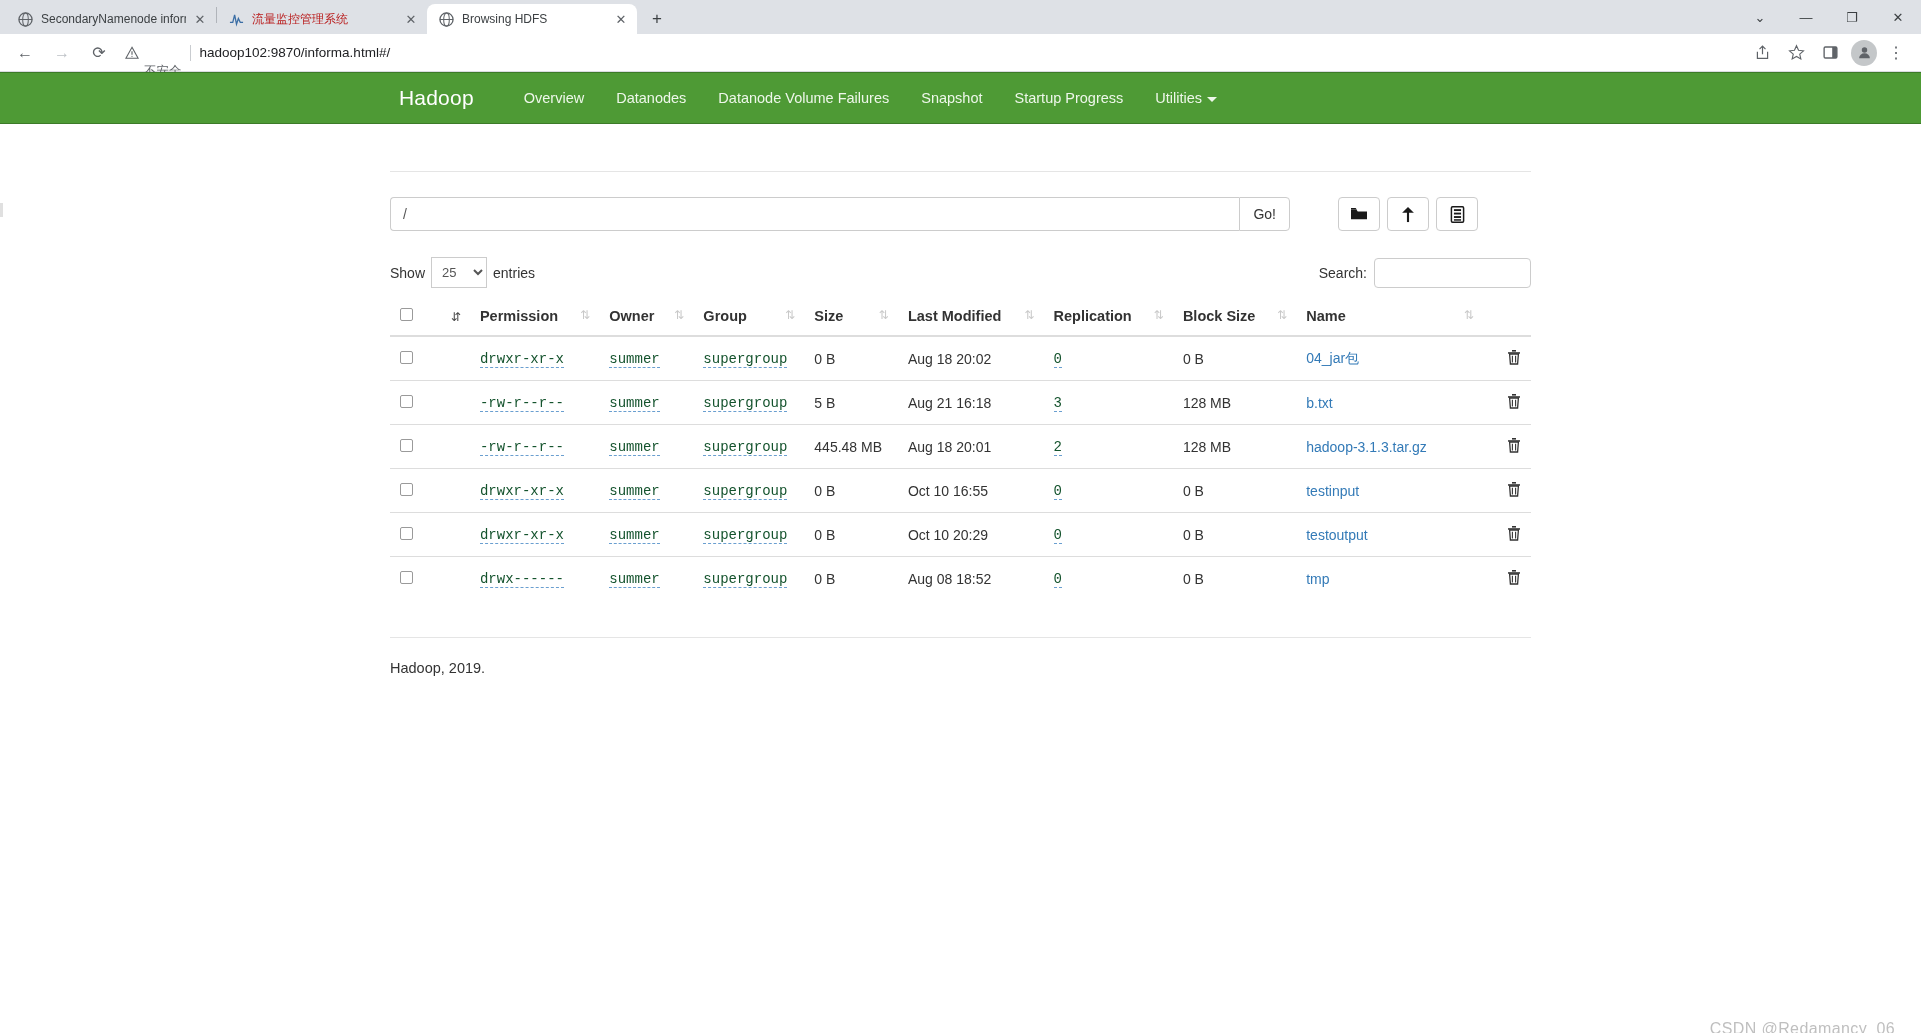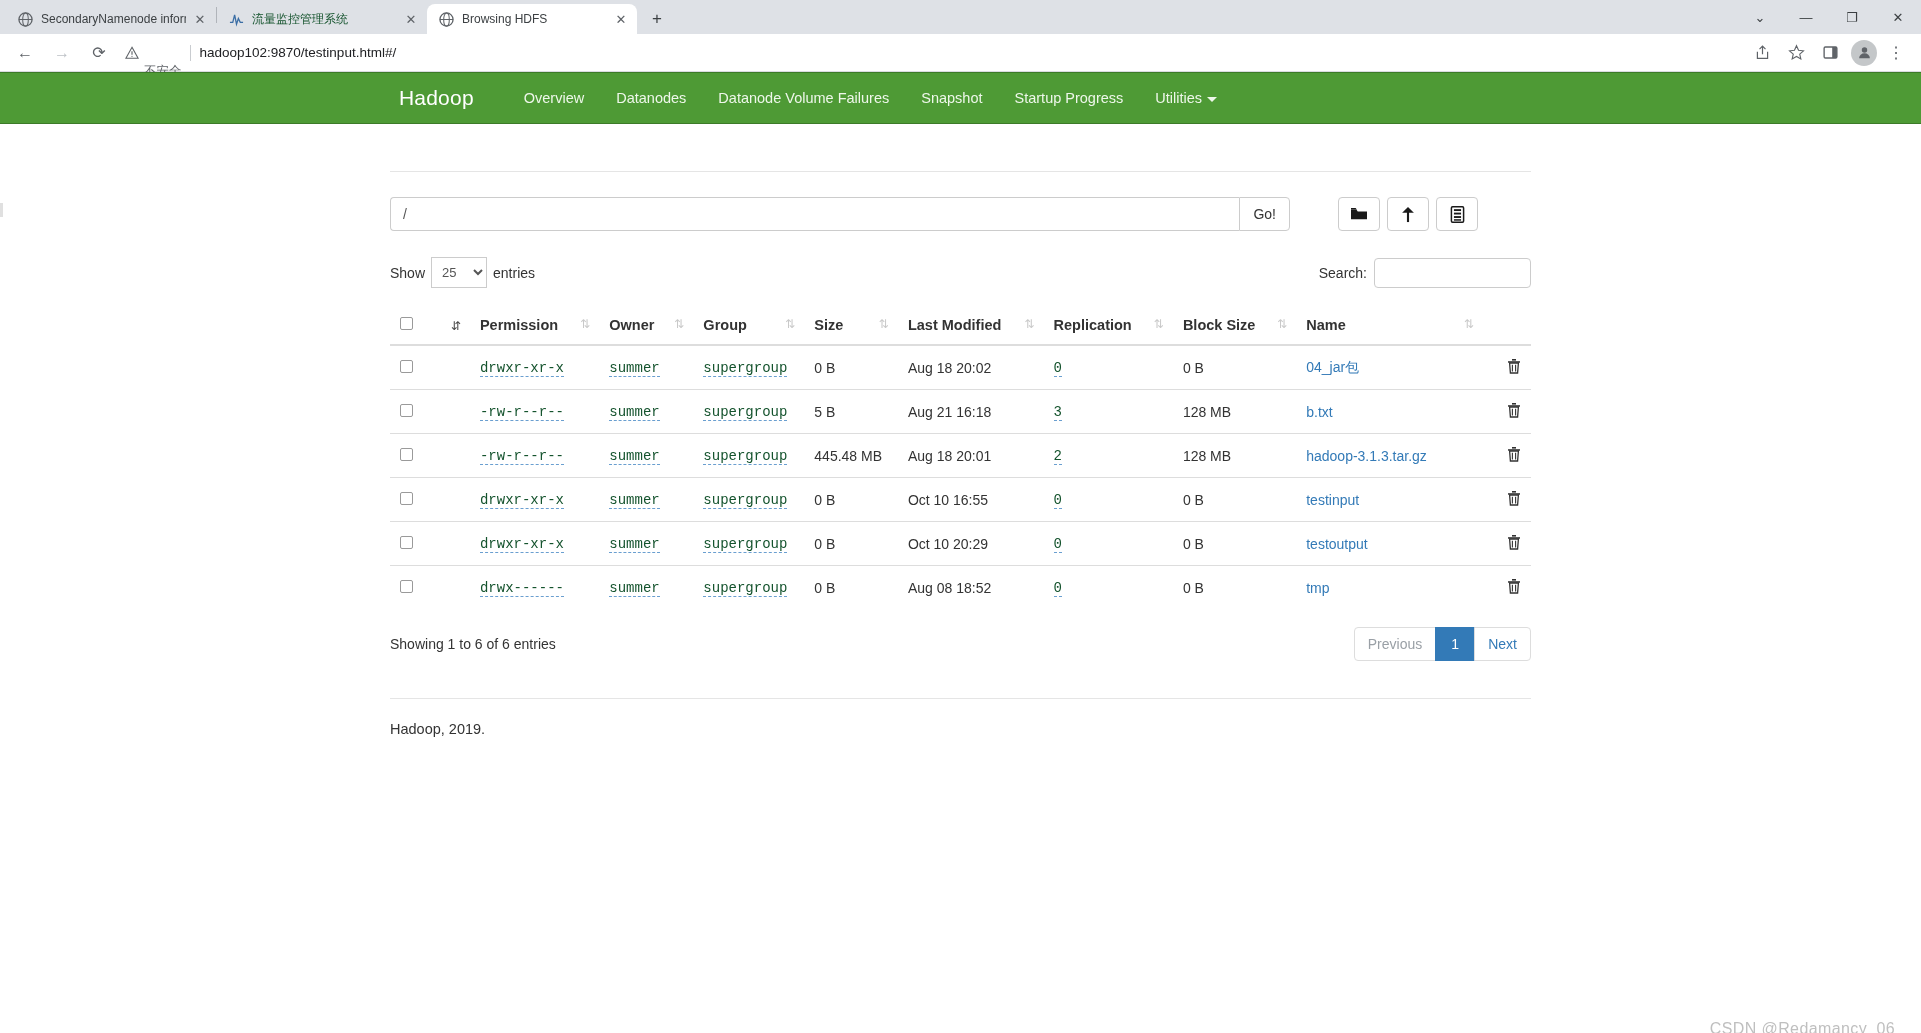--- a/index.html
+++ b/index.html
@@ -39,21 +39,21 @@
     width: 1px; height: 16px; background: #b0b4ba; align-self: center; margin-bottom: 4px;
   }
   .tab-favicon {
     width: 16px; height: 16px; margin-right: 8px; flex: none;
     display: flex; align-items: center; justify-content: center;
   }
   .tab-title {
     flex: 1; white-space: nowrap; overflow: hidden;
     font-size: 12px; line-height: 14px;
   }
-  .tab-title.link { color: #14532d; }
+  .tab-title.link { color: #b91c1c; }
   .tab-close {
     width: 16px; height: 16px; flex: none; margin-left: 6px;
     display: flex; align-items: center; justify-content: center;
     font-size: 13px; color: #5f6368; line-height: 1;
   }
   .newtab {
     width: 28px; height: 28px; margin-left: 6px; margin-bottom: 1px;
     display: flex; align-items: center; justify-content: center;
     font-size: 17px; color: #3c4043; font-weight: 300;
   }
@@ -143,21 +143,21 @@
     border-radius: 0 4px 4px 0; padding: 0 13px; font-size: 14px;
     color: #333; cursor: pointer; font-family: "Liberation Sans", sans-serif;
   }
   .icon-btn-group { display: flex; margin-left: 48px; }
   .icon-btn {
     width: 42px; height: 34px; border: 1px solid #ccc; background: #fff;
     display: flex; align-items: center; justify-content: center;
     border-radius: 4px; margin-right: 7px; cursor: pointer; color: #222;
   }
 
-  .table-controls { display: flex; align-items: center; justify-content: space-between; margin-bottom: 20px; }
+  .table-controls { display: flex; align-items: center; justify-content: space-between; margin-bottom: 11px; }
   .show-entries { display: flex; align-items: center; font-size: 14px; color: #333; }
   .entries-select {
     margin: 0 6px; height: 31px; border: 1px solid #ccc; border-radius: 0;
     padding: 4px 6px; font-size: 13px; color: #555; background: #fff;
     font-family: "Liberation Sans", sans-serif;
   }
   .search-box { display: flex; align-items: center; font-size: 14px; color: #333; }
   .search-input {
     margin-left: 7px; width: 157px; height: 30px; border: 1px solid #ccc;
     border-radius: 4px; padding: 4px 8px; font-size: 13px; color: #555;
@@ -277,21 +277,21 @@
     <div class="omnibox">
       <span class="warn-icon">
         <svg width="14" height="14" viewBox="0 0 16 16">
             <path d="M8 1.5 L15 14 L1 14 Z" fill="none" stroke="#5f6368" stroke-width="1.3"></path>
             <line x1="8" y1="6" x2="8" y2="10" stroke="#5f6368" stroke-width="1.3"></line>
             <circle cx="8" cy="11.8" r="0.7" fill="#5f6368"></circle>
           </svg>
       </span>
       <span class="warn-text">不安全</span>
       <span class="omni-div"></span>
-      <span class="url">hadoop102:9870/testinput.html#/</span>
+      <span class="url">hadoop102:9870/informa.html#/</span>
     </div>
 
     <div class="toolbar-right">
       <div class="tbtn">
         <svg width="17" height="17" viewBox="0 0 20 20">
             <path d="M4 9 v8 h12 v-8" fill="none" stroke="#5f6368" stroke-width="1.4"></path>
             <path d="M10 12 V3 M6.5 6 L10 2.5 L13.5 6" fill="none" stroke="#5f6368" stroke-width="1.4"></path>
           </svg>
       </div>
       <div class="tbtn">
@@ -548,28 +548,20 @@
                     <rect x="5" y="1" width="4" height="1.6" fill="#333"></rect>
                     <path d="M2.6 5 h8.8 l-0.8 10 h-7.2 Z" fill="none" stroke="#333" stroke-width="1.3"></path>
                     <line x1="5.4" y1="6.8" x2="5.4" y2="13.4" stroke="#333" stroke-width="1.1"></line>
                     <line x1="8.6" y1="6.8" x2="8.6" y2="13.4" stroke="#333" stroke-width="1.1"></line>
                   </svg></span>
             </td>
           </tr>
         </tbody>
       </table>
 
-      <div class="table-footer">
-        <div class="showing">Showing 1 to 6 of 6 entries</div>
-        <div class="pagination">
-          <div class="pg first disabled">Previous</div>
-          <div class="pg active">1</div>
-          <div class="pg last">Next</div>
-        </div>
-      </div>
 
       <div class="page-footer-rule"></div>
       <div class="page-footer">Hadoop, 2019.</div>
     </div>
 
     <div class="watermark">CSDN @Redamancy_06</div>
   </div>
 </div>
 
 </body></html>

